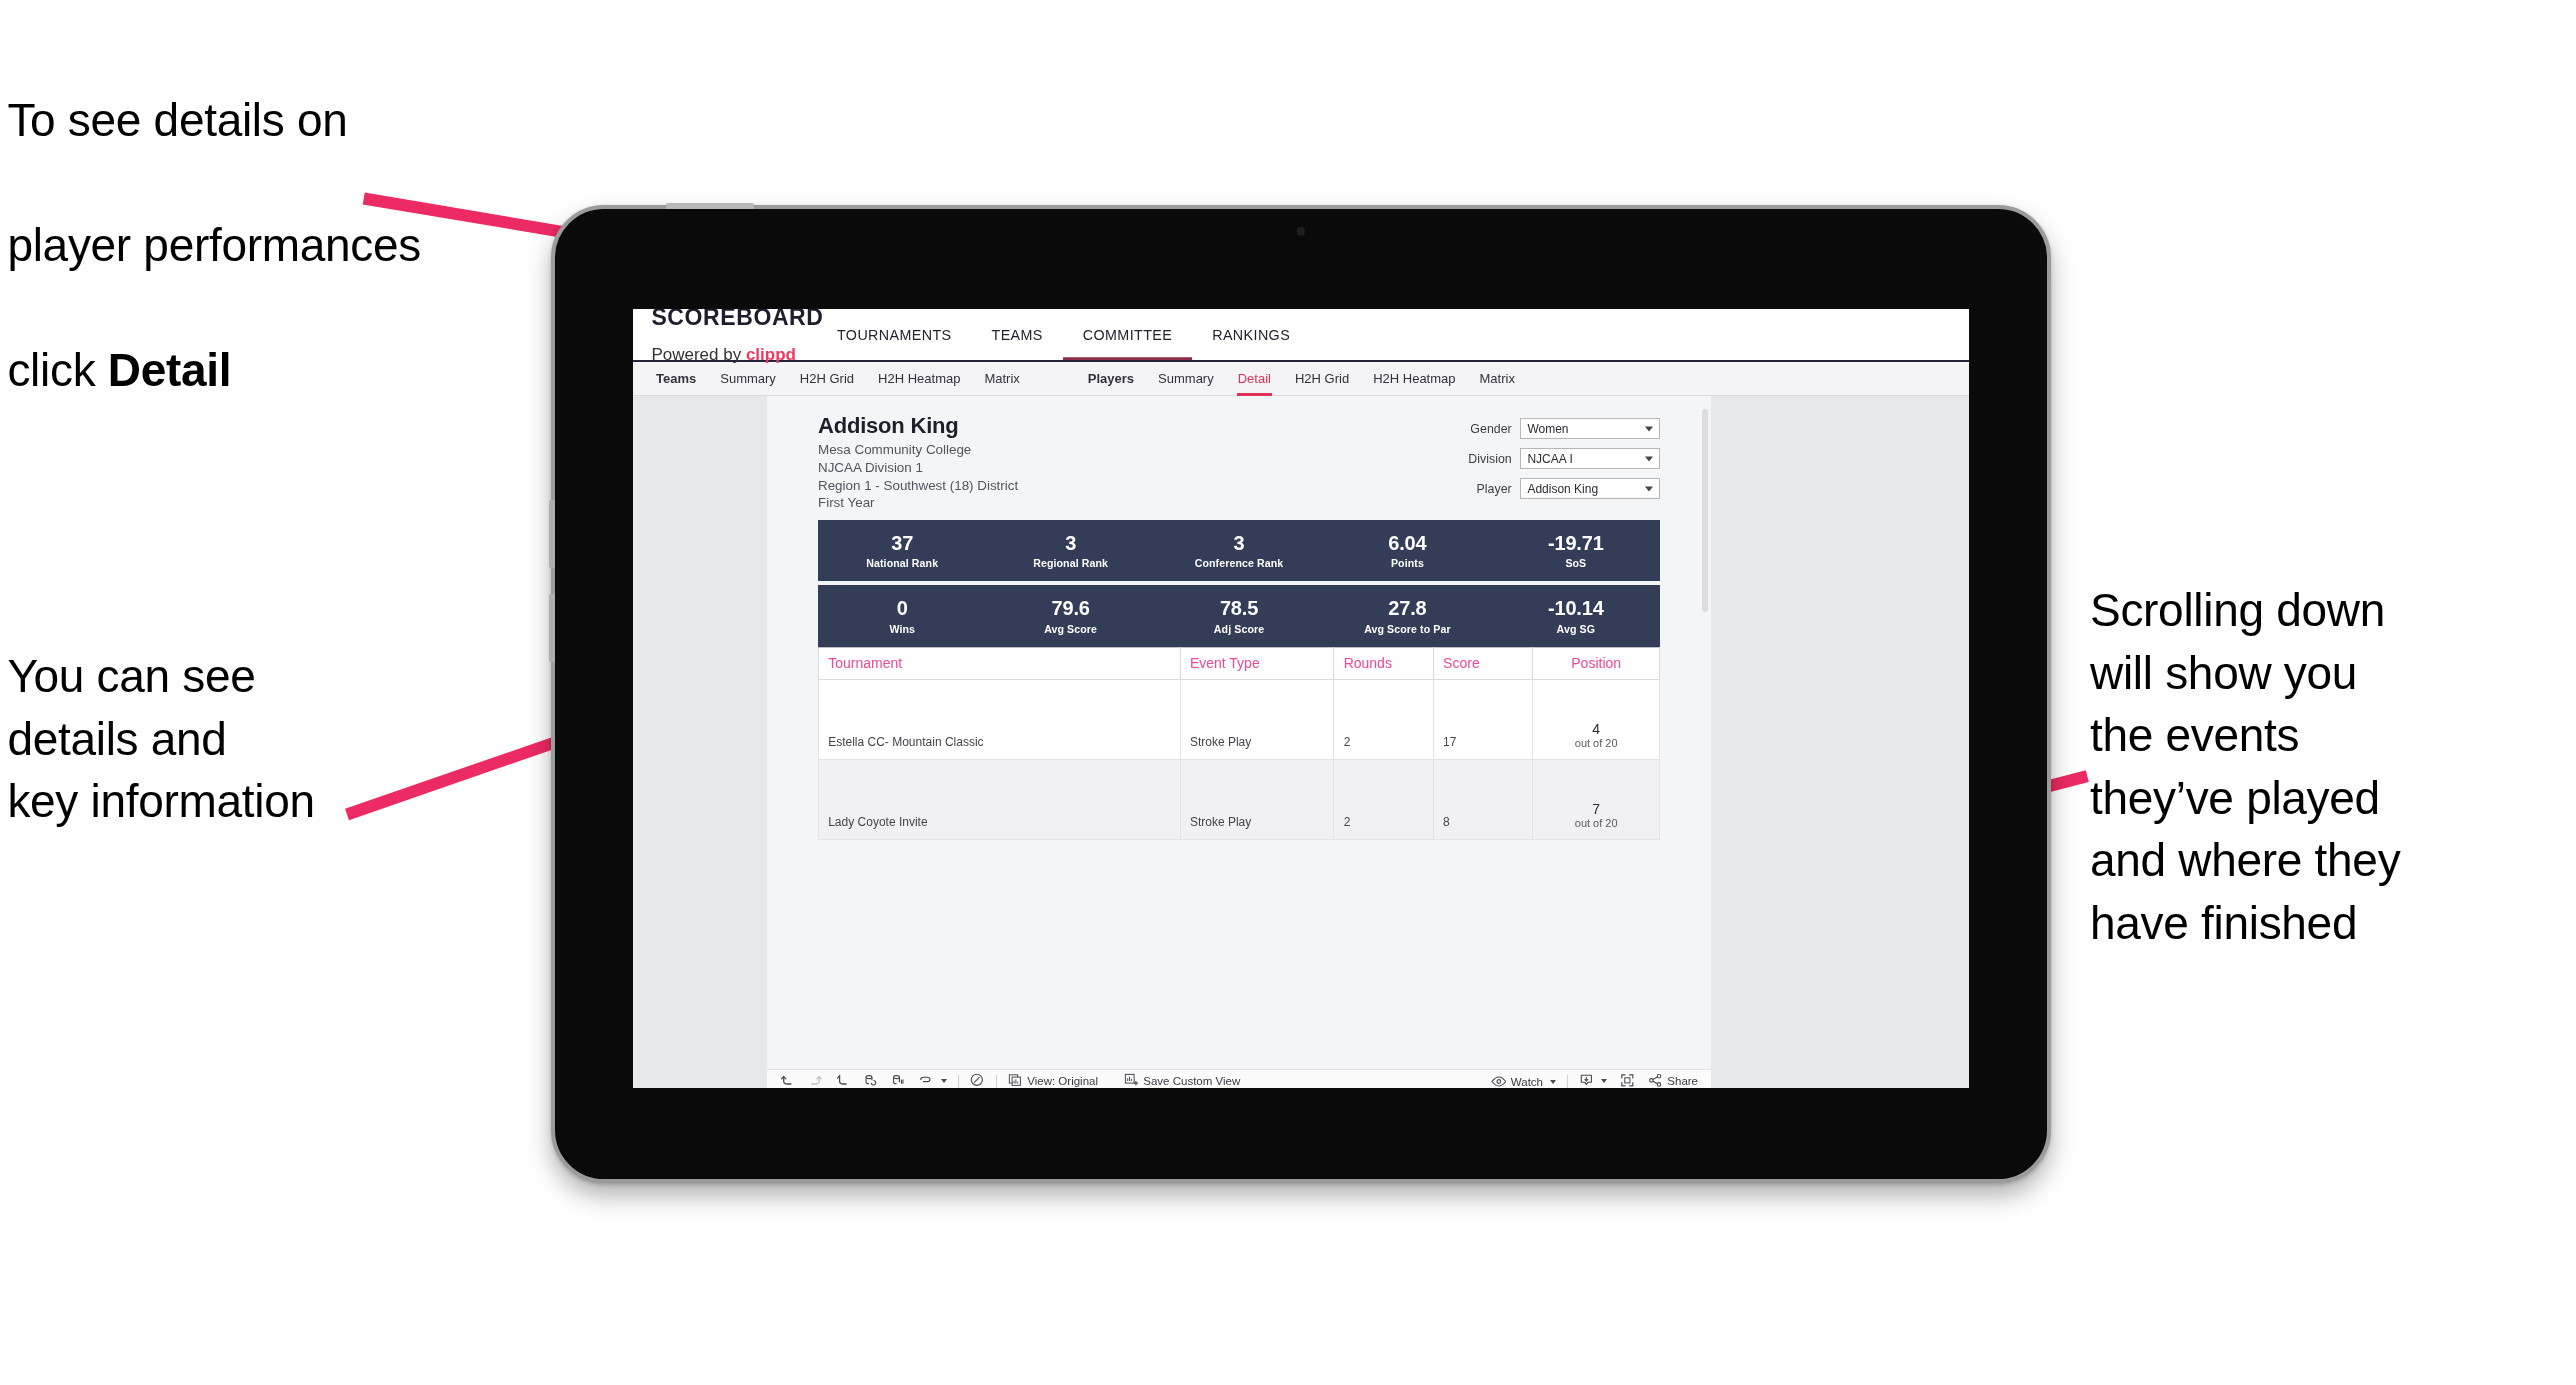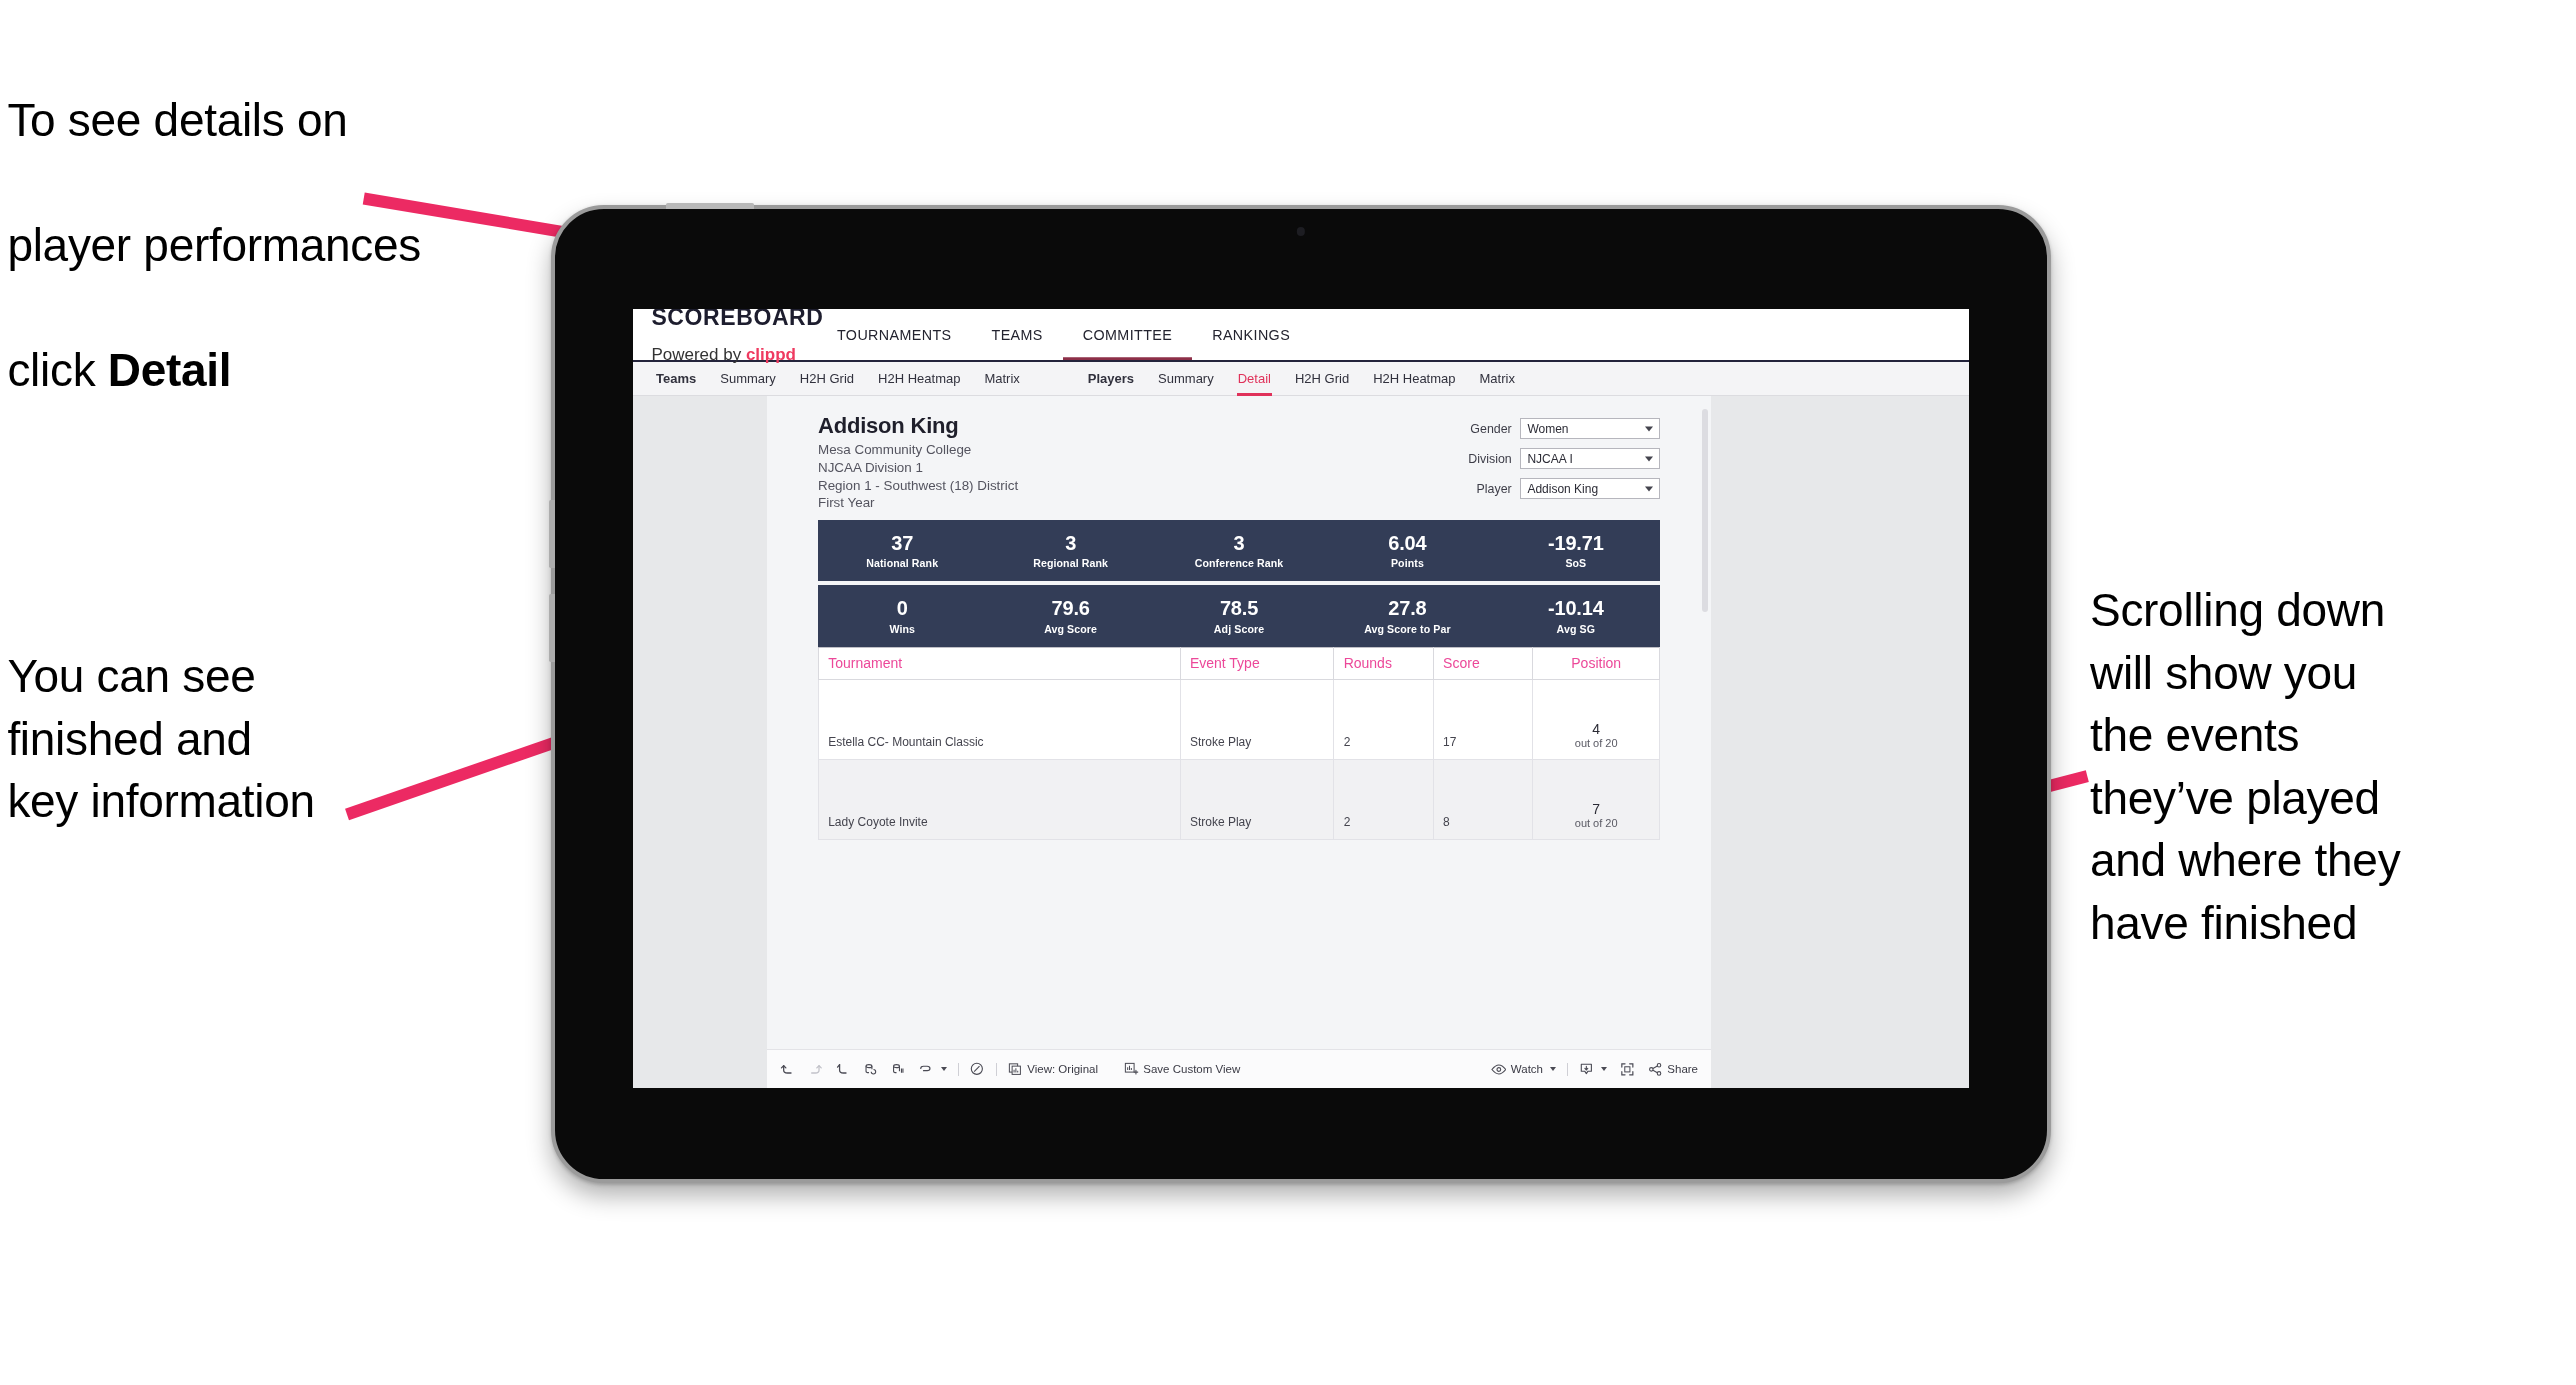--- a/index.html
+++ b/index.html
@@ -202,23 +202,23 @@
 
   
   #vscroll {
     position: absolute; right: 2.8px; top: 13px;
     width: 6.4px; height: 203px; background: #dcdce1; border-radius: 3.7px;
   }
 
   
   #bottom-bar {
     position: absolute; left: 134px; bottom: 0;
-    width: 944px; height: 39px;
+    width: 944px; height: 19px;
     background: #fbfbfc; border-top: 0.9px solid #e3e3e7;
-    display: flex; align-items: center; padding: 0 13px;
+    display: flex; align-items: flex-end; padding: 0 13px;
     font-size: 11.5px; color: #3a3a44;
   }
   .tb { display: flex; align-items: center; gap: 4.6px; cursor: pointer; }
   .tb-ico { display: inline-flex; align-items: center; }
   .tb-sep { width: 0.9px; height: 13px; background: #cfcfd5; margin: 0 11px; }
   .tb-space { width: 13px; }
   .mini-caret {
     width: 0; height: 0;
     border-left: 3.7px solid transparent;
     border-right: 3.7px solid transparent;
@@ -231,21 +231,21 @@
 
 <div id="stage">
 
   <div class="annot" id="annot-top-left">
     <span>To see details on</span><br>
     <span>player performances</span><br>
     <span>click </span><b>Detail</b>
   </div>
 
   <div class="annot" id="annot-mid-left">You can see
-finished and
+details and
 key information</div>
 
   <div class="annot" id="annot-right">Scrolling down
 will show you
 the events
 they’ve played
 and where they
 have finished</div>
 
   <svg class="arrow" id="arrow1" viewBox="0 0 900 160">

